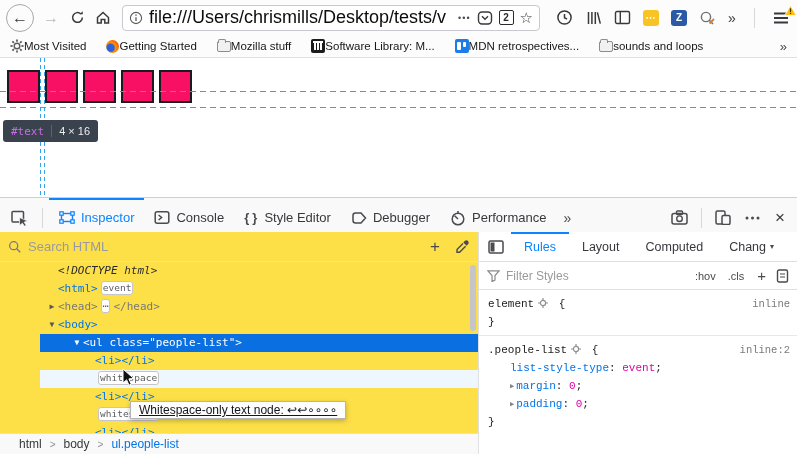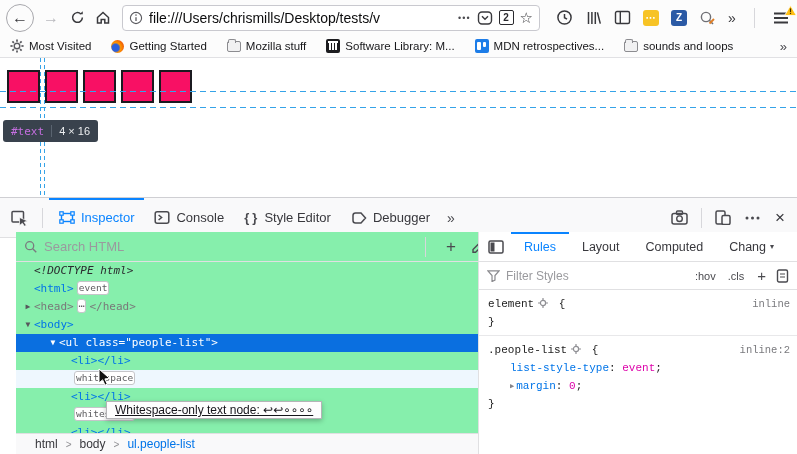--- a/index.html
+++ b/index.html
@@ -7,37 +7,37 @@
     font-family:"Liberation Sans", sans-serif; -webkit-font-smoothing:antialiased; }
   .band { position:absolute; left:0; right:0; }
 
   
   .browser-toolbar { top:0; height:35px; background:#fcfcfc; display:flex; align-items:center; padding:0 6px; }
   .tb-btn { display:flex; align-items:center; justify-content:center; height:28px; min-width:26px; color:#4a4a4f; }
   .circle-btn { width:28px; border:1px solid #a8a8ad; border-radius:50%; margin-right:4px; }
   .glyph { font-size:16px; color:#39393d; line-height:1; }
   .urlbar { display:flex; align-items:center; height:26px; width:418px; margin:0 8px 0 6px;
     border:1px solid #c9c9cf; border-radius:4px; background:#fff; padding:0 6px; gap:6px; }
-  .url-text { flex:1; font-size:14px; color:#0c0c0d; white-space:nowrap; overflow:hidden; }
+  .url-text { flex:1; font-size:18px; color:#0c0c0d; white-space:nowrap; overflow:hidden; }
   .dots { font-size:9px; letter-spacing:1px; color:#4a4a4f; }
   .sq-ext { width:16px; height:16px; border-radius:3px; display:flex; align-items:center; justify-content:center;
     font-size:10px; font-weight:bold; color:#fff; }
   .yellow-ext { background:#f7c325; letter-spacing:1px; }
   .z-ext { background:#2b5aa5; }
   .box2 { width:15px; height:15px; border:1.5px solid #2a2a2e; border-radius:2px; font-size:10px; font-weight:bold;
     color:#2a2a2e; display:flex; align-items:center; justify-content:center; background:#fff; }
   .tb-right { display:flex; align-items:center; gap:12px; margin-left:8px; }
   .vsep { width:1px; height:20px; background:#d7d7db; margin:0 6px; }
   .hamburger { position:relative; }
   .warn-badge { position:absolute; top:-6px; right:-8px; }
 
   
   .bookmarks-bar { top:35px; height:23px; background:#fcfcfc; border-bottom:1px solid #e1e1e4;
     display:flex; align-items:center; padding:0 10px; gap:20px; font-size:11.5px; color:#17171a; }
-  .bm { display:flex; align-items:center; gap:5px; white-space:nowrap; }
+  .bm { display:flex; align-items:center; white-space:nowrap; }
   .bm-overflow { margin-left:auto; font-size:13px; color:#4a4a4f; }
   .ffx { width:13px; height:13px; border-radius:50%;
     background:radial-gradient(circle at 35% 60%, #2b60de 0 30%, #ff9500 45%, #e8450a 85%); }
   .folder-ic { width:14px; height:11px; border:1px solid #8c8c90; border-radius:2px; background:#f1f1f2; position:relative; }
   .folder-ic:before { content:""; position:absolute; top:-3px; left:0; width:6px; height:3px;
     background:#f1f1f2; border:1px solid #8c8c90; border-bottom:none; border-radius:2px 2px 0 0; }
   .bank-ic { width:14px; height:14px; background:#1c1c1f; border-radius:2px; position:relative; }
   .bank-ic:before { content:""; position:absolute; left:3px; top:4px; width:2px; height:7px;
     background:#fff; box-shadow:3px 0 0 #fff, 6px 0 0 #fff; }
   .bank-ic:after { content:""; position:absolute; left:2px; top:2px; width:10px; height:1.5px; background:#fff; }
@@ -64,30 +64,30 @@
     border-bottom:1px solid #e0e0e2; display:flex; align-items:stretch; padding:0 4px; }
   .dt-toolbar .tool { display:flex; align-items:center; justify-content:center; padding:0 7px; color:#4a4a4f; }
   .dt-tabs { display:flex; align-items:stretch; }
   .dt-tab { display:flex; align-items:center; gap:6px; padding:0 10px; font-size:13px; color:#38383d; }
   .dt-tab.active { color:#0a84ff; box-shadow:inset 0 2px 0 0 #0a84ff; }
   .brace-icon { font-size:13px; font-weight:bold; letter-spacing:1px; color:#4a4a4f; }
   .dt-right { margin-left:auto; display:flex; align-items:center; }
   .close-x { font-size:17px; color:#38383d; padding:0 8px; }
 
   
-  .left-panel { position:absolute; top:232px; left:16px; width:478px; bottom:0; background:#86efac; }
+  .left-panel { position:absolute; top:232px; left:0; width:478px; bottom:0; background:#fde047; }
   .right-panel { position:absolute; top:232px; left:478px; right:0; bottom:0; background:#fff; border-left:1px solid #e0e0e2; }
 
   .search-row { height:30px; border-bottom:1px solid #e0e0e2; display:flex; align-items:center; padding:0 8px; gap:6px; }
   .search-row input { flex:1; border:none; outline:none; font-size:13px; color:#0c0c0d; background:transparent; }
   .search-row input::placeholder { color:#9a9a9e; }
   .plus-btn { font-size:17px; color:#4a4a4f; padding:0 8px; }
 
   .markup-tree { position:relative; height:171px; overflow:hidden;
-    font-family:"DejaVu Sans Mono", monospace; font-size:11px; }
+    font-family:"DejaVu Sans Mono", monospace; font-size:11px;margin-left:40px; }
   .mrow { height:18px; line-height:18px; white-space:nowrap; }
   .mrow.selected { background:#0a6fe0; }
   .mrow.hover { background:#eef7fe; }
   .arrow { display:inline-block; width:12px; margin-left:-12px; font-size:8px; color:#57575c;
     text-align:center; vertical-align:1px; }
   .mrow.selected .arrow { color:#fff; }
   .p-doctype { color:#2a2a2e; font-style:italic; }
   .p-tag { color:#0074e8; }
   .p-dim { color:#797979; }
   .p-sel { color:#fff; }
@@ -286,20 +286,28 @@
     <div class="dt-tab">
       <span class="brace-icon">{ }</span>
       <span>Style Editor</span>
     </div>
     <div class="dt-tab">
       <svg class="ic" width="16" height="14" viewBox="0 0 16 14">
         <path d="M2 4.5 a2.5 2.5 0 0 1 2.5 -2.5 h5.5 l4.5 5 -4.5 5 h-5.5 a2.5 2.5 0 0 1 -2.5 -2.5 z" fill="none" stroke="#4a4a4f" stroke-width="1.5"></path>
       </svg>
       <span>Debugger</span>
     </div>
+    <div class="dt-tab">
+      <svg class="ic" width="16" height="16" viewBox="0 0 16 16">
+        <circle cx="8" cy="9" r="5.8" fill="none" stroke="#4a4a4f" stroke-width="1.5"></circle>
+        <line x1="8" y1="9" x2="4.6" y2="5.8" stroke="#4a4a4f" stroke-width="1.5"></line>
+        <line x1="8" y1="1" x2="8" y2="3" stroke="#4a4a4f" stroke-width="1.5"></line>
+      </svg>
+      <span>Performance</span>
+    </div>
     <div class="tool" style="font-size:14px">»</div>
   </div>
   <div class="dt-right">
     <div class="tool">
       <svg class="ic" width="17" height="15" viewBox="0 0 17 15">
         <rect x="1" y="3.5" width="15" height="10.5" rx="2" fill="none" stroke="#4a4a4f" stroke-width="1.5"></rect>
         <rect x="5.5" y="1" width="6" height="3.5" rx="1" fill="none" stroke="#4a4a4f" stroke-width="1.4"></rect>
         <circle cx="8.5" cy="8.7" r="2.8" fill="none" stroke="#4a4a4f" stroke-width="1.4"></circle>
       </svg>
     </div>
@@ -405,17 +413,18 @@
         <div class="rline">}</div>
         <span class="rule-src">inline</span>
       </div>
       <div class="rule">
         <div class="rline"><span>.people-list</span><svg class="target-ic" width="10" height="10" viewBox="0 0 10 10">
             <circle cx="5" cy="5" r="2.6" fill="none" stroke="#8f8f94" stroke-width="1.2"></circle>
             <path d="M5 0 V2 M5 8 V10 M0 5 H2 M8 5 H10" stroke="#8f8f94" stroke-width="1.2"></path>
           </svg><span> {</span></div>
         <div class="rline prop-line"><span class="pname">list-style-type</span><span>: </span><span class="pval">event</span><span>;</span></div>
         <div class="rline prop-line"><span class="expand-tri">▶</span><span class="pname">margin</span><span>: </span><span class="pval">0</span><span>;</span></div>
+        <div class="rline prop-line"><span class="expand-tri">▶</span><span class="pname">padding</span><span>: </span><span class="pval">0</span><span>;</span></div>
         <div class="rline">}</div>
         <span class="rule-src">inline:2</span>
       </div>
     </div>
 </div>
 
 </body></html>

